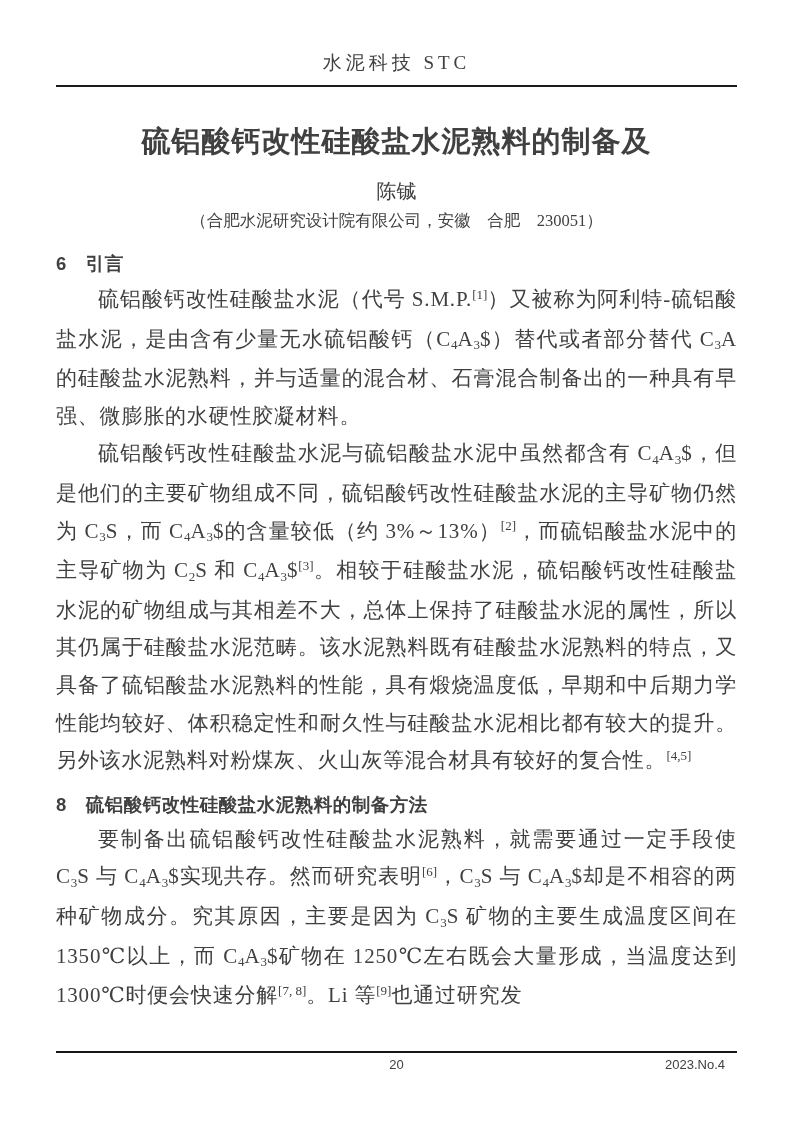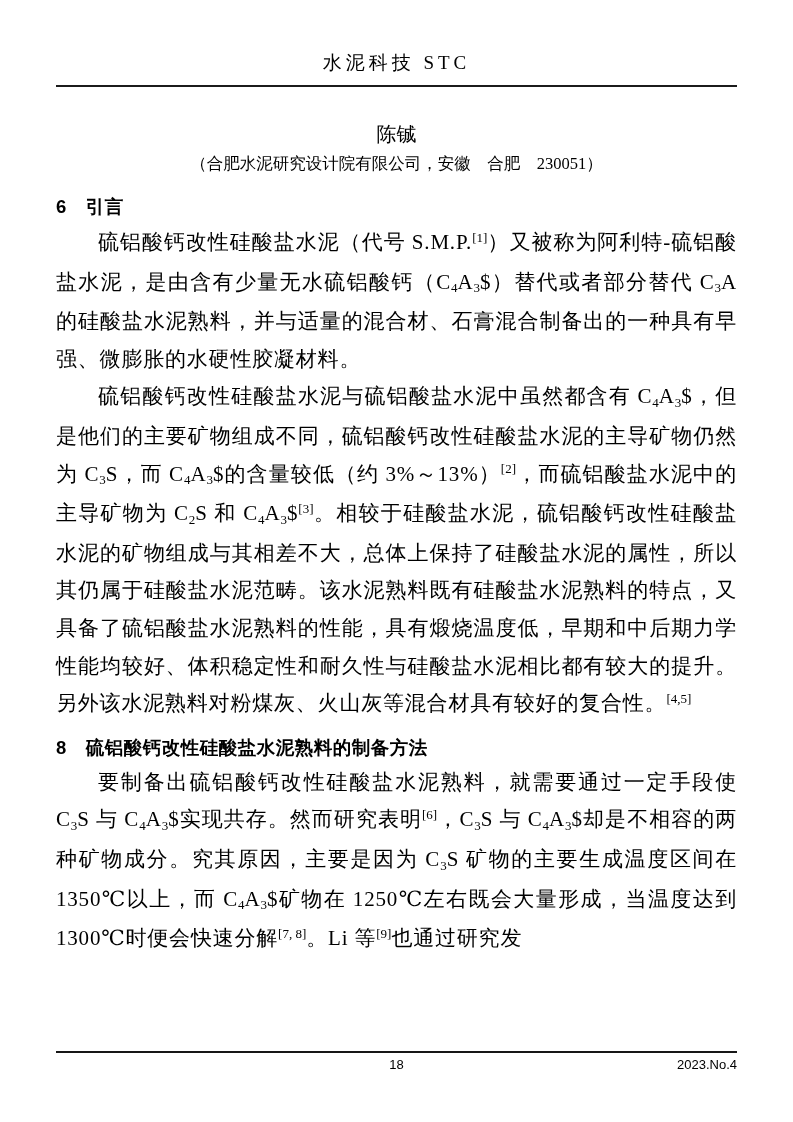--- a/index.html
+++ b/index.html
@@ -3,21 +3,21 @@
 <meta charset="utf-8">
 <style>
   * { box-sizing: border-box; }
   html, body { margin: 0; padding: 0; background: #e8e8e8; }
   .page {
     width: 793px; height: 1122px;
     background: #ffffff;
     position: relative;
     margin: 0 auto;
     font-family: "Liberation Serif", "DejaVu Serif", serif;
-    color: #000000;
+    color: #404040;
     overflow: hidden;
   }
   .content { padding: 0 56px; }
 
   .journal-header {
     padding-top: 50px;
     text-align: center;
     font-size: 19px;
     letter-spacing: 4px;
     font-family: "Liberation Serif", "DejaVu Serif", serif;
@@ -87,33 +87,34 @@
   }
   .footer-row {
     position: relative;
     margin-top: 4px;
     font-family: "Liberation Sans", "DejaVu Sans", sans-serif;
     font-size: 13px;
     text-align: center;
   }
   .issue {
     position: absolute;
-    right: 0; top: 0;
+    right: 12px; top: 0;
   }
 </style>
 </head>
 <body>
 
 <div class="page">
   <div class="content">
 
     <div class="journal-header">水泥科技 STC</div>
     <div class="header-rule"></div>
 
     <div class="article-title">
+      <div>硫铝酸钙改性硅酸盐水泥熟料的制备及</div>
     </div>
 
     <div class="author">陈铖</div>
 
     <div class="affiliation">（合肥水泥研究设计院有限公司，安徽　合肥　230051）</div>
 
     <h2 class="section-heading">6　引言</h2>
 
     <p class="body-para">硫铝酸钙改性硅酸盐水泥（代号 S.M.P.<sup>[1]</sup>）又被称为阿利特-硫铝酸盐水泥，是由含有少量无水硫铝酸钙（C<sub>4</sub>A<sub>3</sub>$）替代或者部分替代 C<sub>3</sub>A 的硅酸盐水泥熟料，并与适量的混合材、石膏混合制备出的一种具有早强、微膨胀的水硬性胶凝材料。</p>
 
@@ -121,17 +122,17 @@
 
 
     <h2 class="section-heading second">8　硫铝酸钙改性硅酸盐水泥熟料的制备方法</h2>
 
     <p class="body-para">要制备出硫铝酸钙改性硅酸盐水泥熟料，就需要通过一定手段使 C<sub>3</sub>S 与 C<sub>4</sub>A<sub>3</sub>$实现共存。然而研究表明<sup>[6]</sup>，C<sub>3</sub>S 与 C<sub>4</sub>A<sub>3</sub>$却是不相容的两种矿物成分。究其原因，主要是因为 C<sub>3</sub>S 矿物的主要生成温度区间在 1350℃以上，而 C<sub>4</sub>A<sub>3</sub>$矿物在 1250℃左右既会大量形成，当温度达到 1300℃时便会快速分解<sup>[7, 8]</sup>。Li 等<sup>[9]</sup>也通过研究发</p>
 
   </div>
 
   <div class="footer">
     <div class="footer-row">
-      <span class="page-number">18</span>
+      <span class="page-number">20</span>
       <span class="issue">2023.No.4</span>
     </div>
   </div>
 </div>
 
 </body></html>

